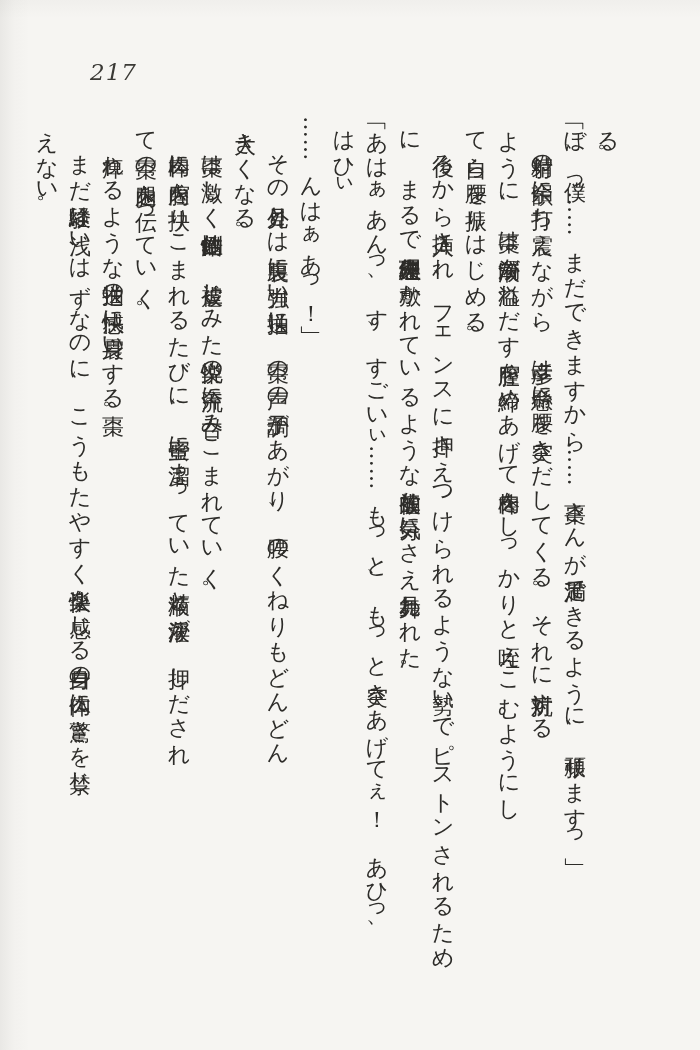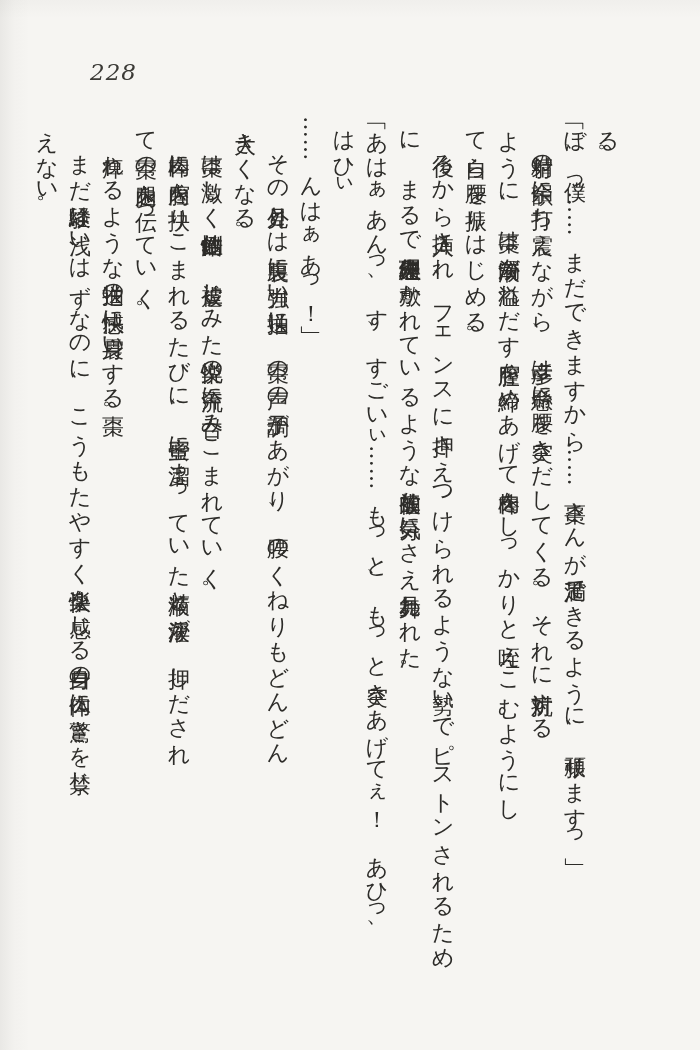--- a/index.html
+++ b/index.html
@@ -43,21 +43,21 @@
     padding: 0;
   }
   .text-line.indent {
     text-indent: 23px;
   }
 </style>
 </head>
 <body>
 
 <div class="page">
-  <div class="page-number">228</div>
+  <div class="page-number">217</div>
   <div class="text-block">
       <div class="text-line">る。</div>
       <div class="text-line">「ぼ、僕っ……まだできますから……棗さんが満足できるように、頑張りますっ」</div>
       <div class="text-line indent">射精の余韻に打ち震えながら、幸彦は懸命に腰を突きだしてくる。それに対抗する</div>
       <div class="text-line">ように、棗は白濁液が溢れだす膣腔を締めあげて肉棒をしっかりと咥えこむようにし</div>
       <div class="text-line">て自ら腰を振りはじめる。</div>
       <div class="text-line indent">後ろから挿入され、フェンスに押さえつけられるような勢いでピストンされるため</div>
       <div class="text-line">に、まるで無理矢理組み敷かれているような被虐的な気分にさえ見舞われた。</div>
       <div class="text-line">「あはぁあんっ、す、すごいぃ……もっと、もっと突きあげてぇ！　あひっ、はひぃ</div>
       <div class="text-line">……んはぁあっ！」</div>

